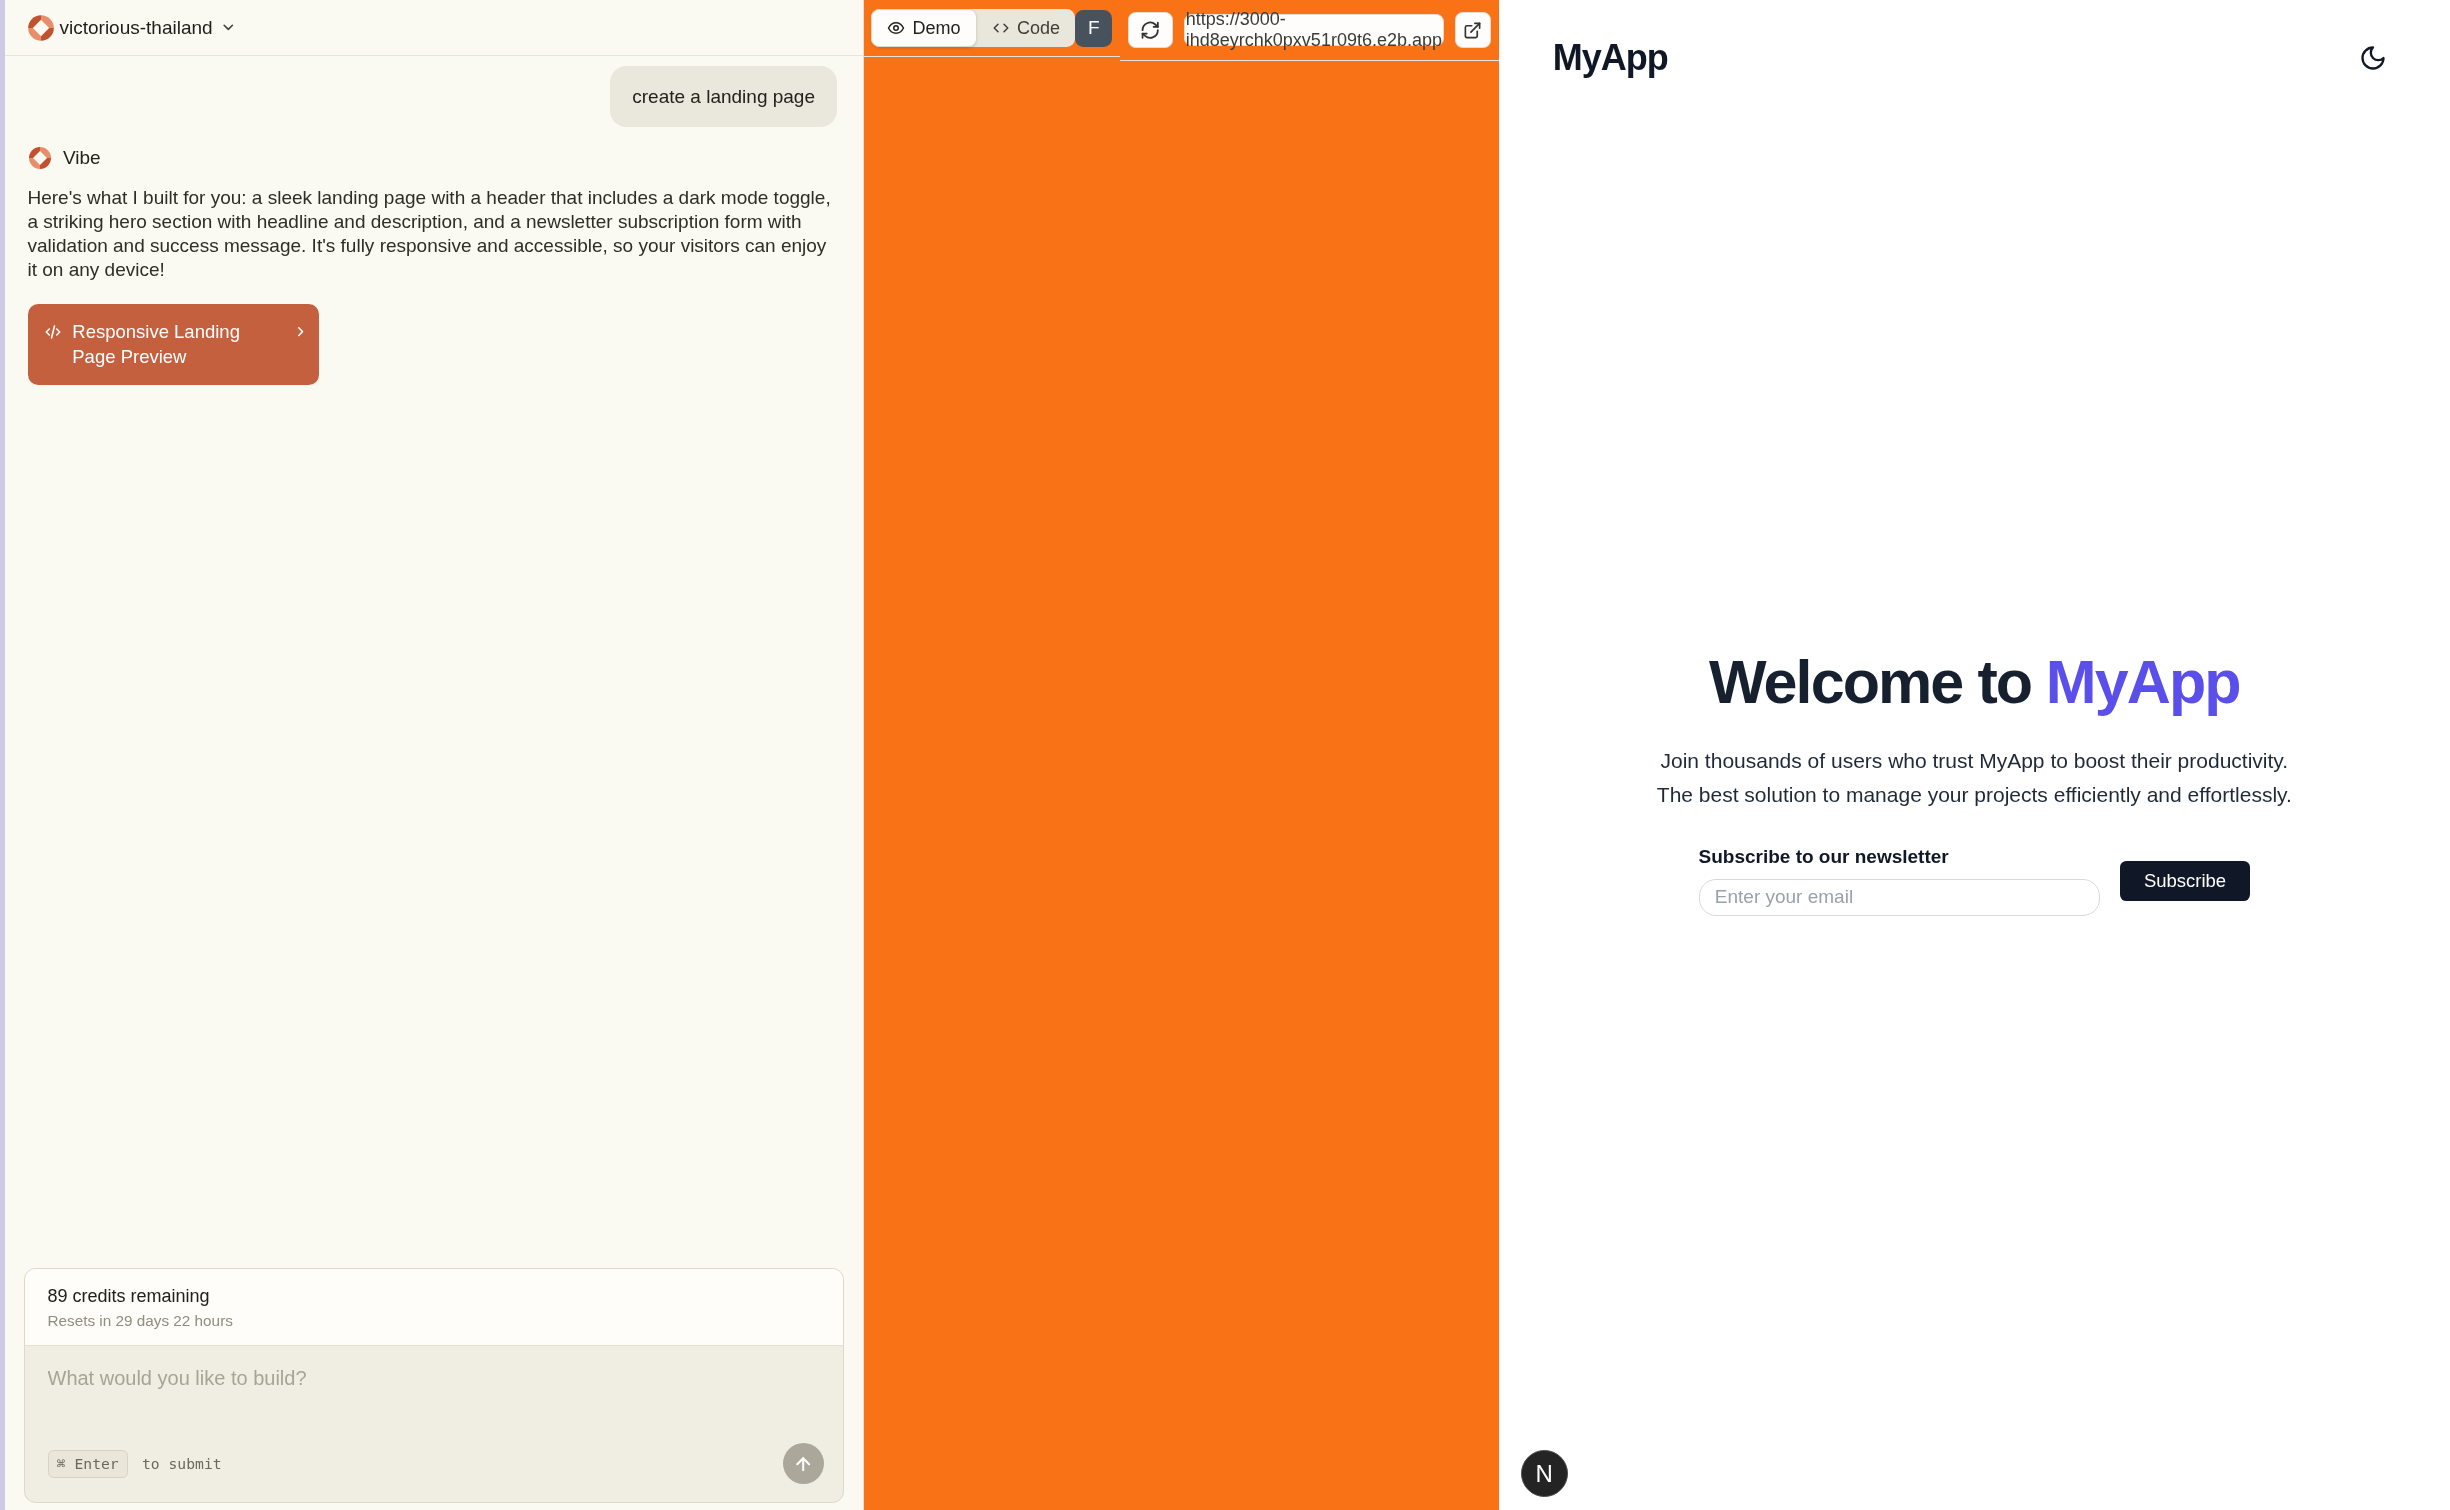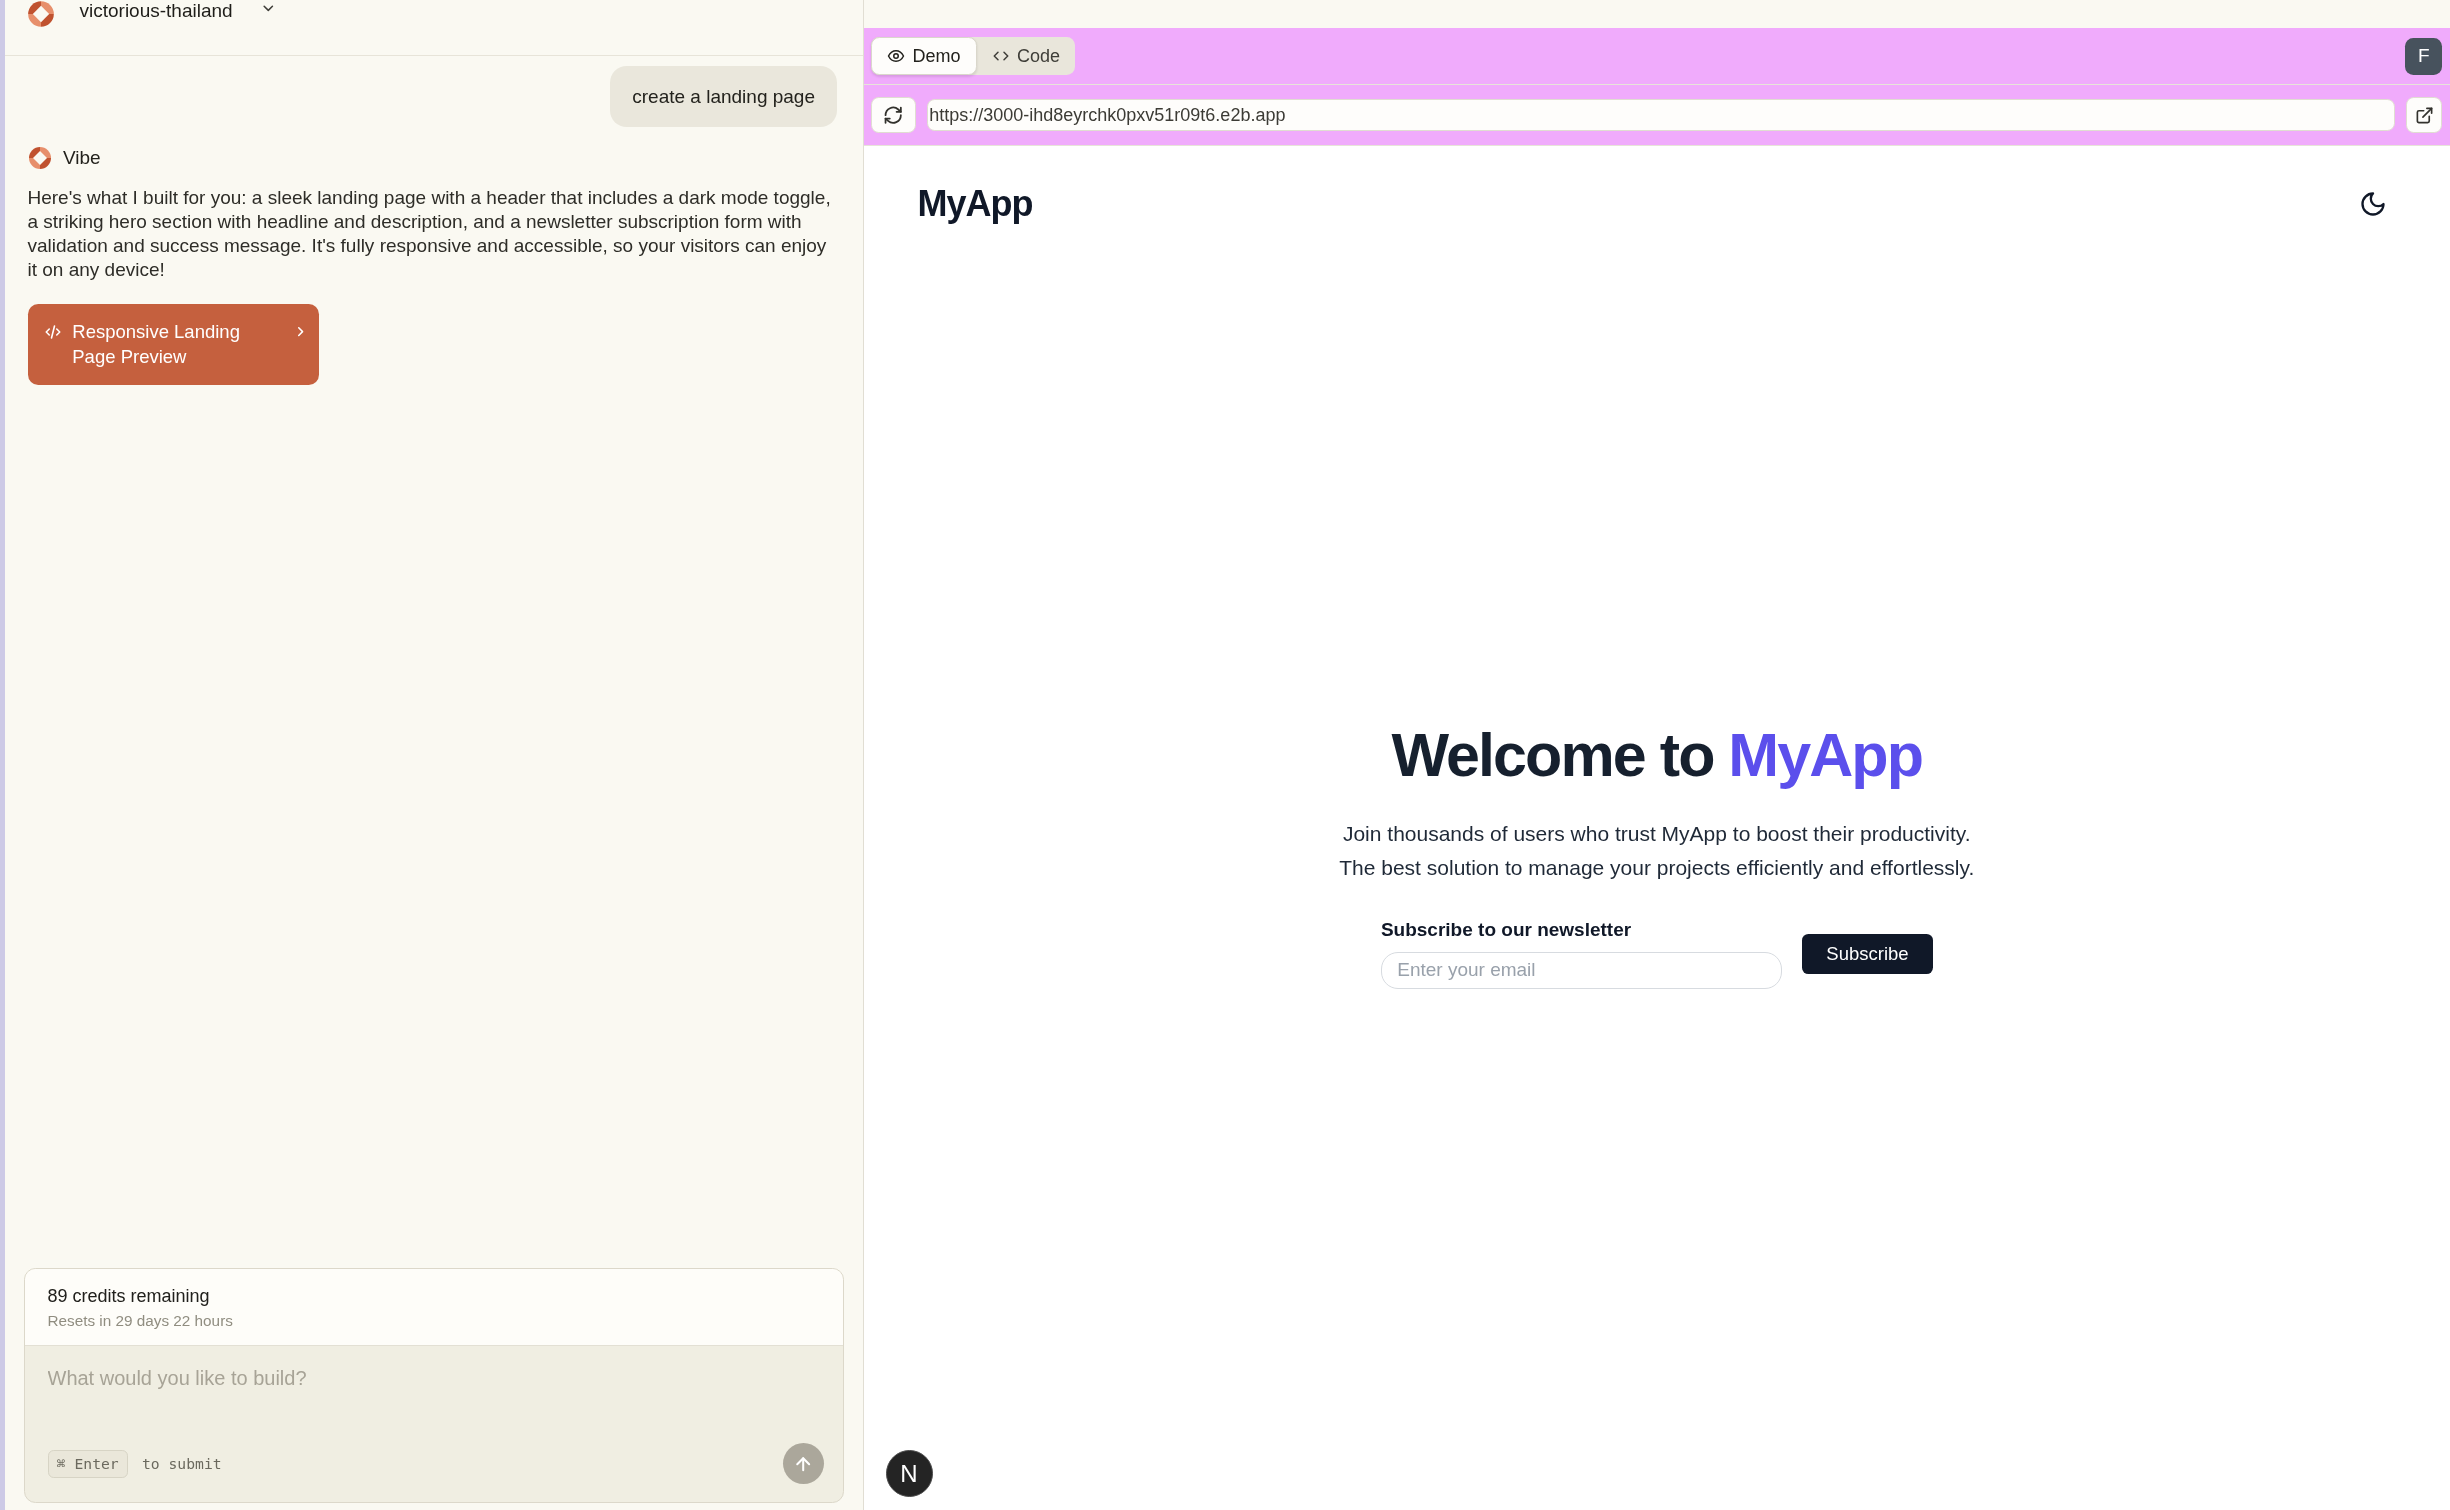--- a/index.html
+++ b/index.html
@@ -9,21 +9,21 @@
     font-family:"Liberation Sans", sans-serif;
     background:#faf9f2;
     color:#23221d;
     position:relative;
   }
   .edge-strip { position:absolute; left:0; top:0; bottom:0; width:4.5px; background:#cdcae6; z-index:20; }
   .stage { position:absolute; left:4.5px; top:0; right:0; bottom:0; display:flex; }
 
   
   .left-panel { width:859px; display:flex; flex-direction:column; background:#faf9f2; border-right:1.3px solid #e1ded3; }
-  .left-header { height:56px; flex:0 0 56px; display:flex; align-items:flex-start; padding:0 22px; gap:25px; border-bottom:0.6px solid #e7e4d9; }
+  .left-header { height:56px; flex:0 0 56px; display:flex; align-items:center; padding:0 22px; gap:5px; border-bottom:0.6px solid #e7e4d9; }
   .project-name { font-size:19px; font-weight:500; color:#1f1e1a; }
   .chev-down { margin-left:2.6px; display:flex; align-items:center; }
 
   .chat { flex:1 1 auto; display:flex; flex-direction:column; align-items:stretch; padding:9.6px 25.5px 0 23px; overflow:hidden; }
   .user-bubble { align-self:flex-end; background:#eae7dc; border-radius:16.6px; padding:19px 22px; font-size:19px; line-height:23px; color:#23221d; }
   .assistant-head { margin-top:19px; display:flex; align-items:center; gap:11.5px; }
   .assistant-name { font-size:19px; color:#23221d; }
   .assistant-text { margin-top:16.6px; font-size:19px; line-height:24px; color:#2e2d28; padding-right:2.6px; }
   .artifact-btn { margin-top:22px; width:291px; background:#c5603e; border:none; border-radius:10.2px; padding:15.3px 16.6px; display:flex; align-items:flex-start; gap:10.2px; color:#ffffff; cursor:pointer; text-align:left; }
   .artifact-label { flex:0 0 211px; width:211px; font-size:18.5px; line-height:25px; font-family:"Liberation Sans",sans-serif; color:#fff; }
@@ -36,21 +36,21 @@
   .credits-sub { margin-top:5.7px; font-size:15.3px; color:#908d80; }
   .composer-input-wrap { padding:20.4px 23px 0 23px; }
   .composer-textarea { width:100%; height:71px; background:transparent; border:none; outline:none; resize:none; font-family:"Liberation Sans",sans-serif; font-size:20px; color:#23221d; }
   .composer-textarea::placeholder { color:#a7a396; }
   .composer-bottom { display:flex; align-items:center; justify-content:space-between; padding:3.8px 19px 18px 23px; }
   .kbd-row { display:flex; align-items:center; gap:14px; font-family:"DejaVu Sans Mono","Liberation Mono",monospace; font-size:14.7px; color:#6b695e; }
   .kbd-badge { background:#eae7da; border:1.3px solid #d7d4c5; border-radius:5.7px; padding:4.5px 8.3px; font-family:inherit; font-size:14.7px; color:#6b695e; }
   .send-btn { width:41px; height:41px; border-radius:50%; border:none; background:#aba79b; display:flex; align-items:center; justify-content:center; cursor:pointer; }
 
   
-  .right-panel { flex:1; display:flex; flex-direction:column; background:#f0abfc; min-width:0;margin-top:28px; }
+  .right-panel { flex:1; display:flex; flex-direction:row; background:#f97316; min-width:0; }
   .preview-topbar { height:57px; flex:0 0 57px; display:flex; align-items:center; justify-content:space-between; padding:0 7.7px; border-bottom:0.6px solid #e7e4d9; }
   .segmented { display:flex; align-items:stretch; background:#e9e6db; border-radius:8.3px; height:38px; }
   .seg-btn { display:flex; align-items:center; gap:7px; padding:0 15.3px; font-size:18px; border:none; background:transparent; color:#3f3e38; cursor:pointer; border-radius:8.3px; font-family:inherit; }
   .seg-btn.active { background:#fefdfb; border:0.6px solid #dad7cb; box-shadow:0 1.3px 2.6px rgba(0,0,0,.10); color:#23221d; }
   .avatar { width:37px; height:37px; border-radius:8.3px; background:#47525d; color:#fff; font-size:19px; display:flex; align-items:center; justify-content:center; }
 
   .url-row { height:61px; flex:0 0 61px; display:flex; align-items:center; gap:11px; padding:0 7.7px; border-bottom:0.6px solid #e7e4d9; }
   .icon-btn { width:45px; height:36px; background:#fefdfb; border:1.3px solid #e0ddd1; border-radius:7.7px; display:flex; align-items:center; justify-content:center; cursor:pointer; }
   .icon-btn.square { width:36px; }
   .url-field { flex:1; height:32px; background:#fefdfb; border:1.3px solid #e0ddd1; border-radius:7.7px; display:flex; align-items:center; padding:0 1px; font-size:18px; color:#3c3b35; }

